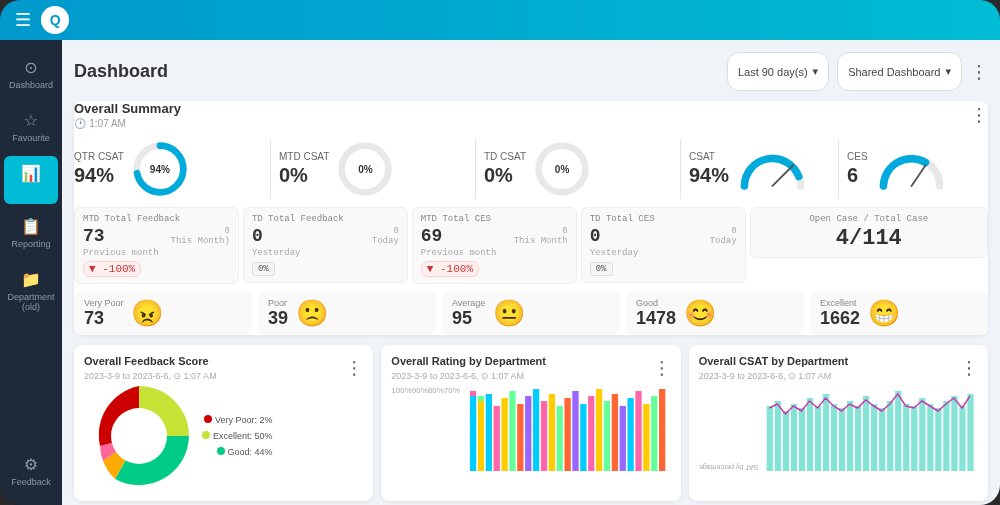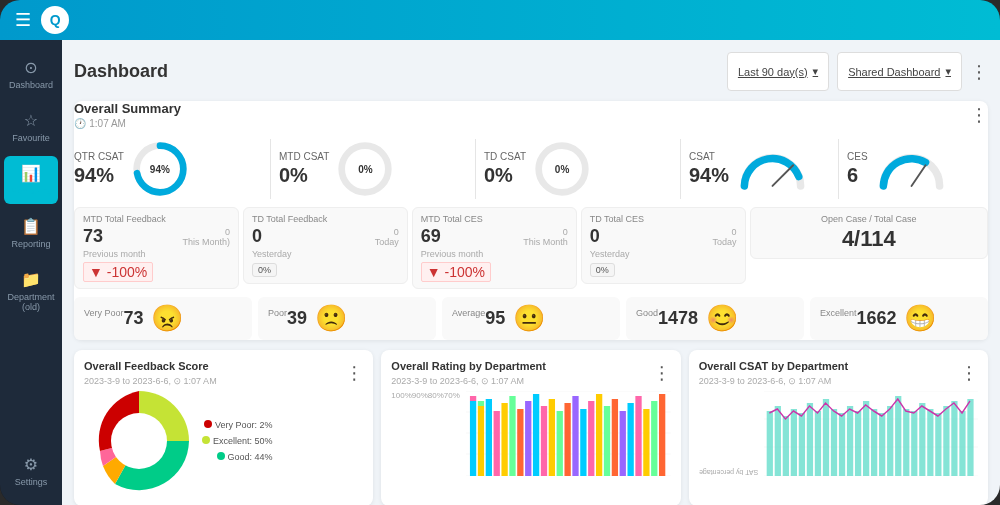--- a/index.html
+++ b/index.html
@@ -74,29 +74,28 @@
     .page-header {
       display: flex;
       align-items: center;
       margin-bottom: 10px;
     }
     .page-title { font-size: 18px; font-weight: bold; color: #333; flex: 1; }
     .header-controls { display: flex; gap: 8px; align-items: center; }
     .dropdown-btn {
       background: white;
       border: 1px solid #ddd;
-      border-radius: 4px;
+      border-radius: 12px;
       padding: 12px 10px;
       font-size: 11px;
       color: #444;
       cursor: pointer;
       display: flex;
       align-items: center;
       gap: 5px;
-      text-decoration: underline;
     }
     .kebab-btn { background: none; border: none; font-size: 18px; cursor: pointer; color: #555; }
 
     .section-card {
       background: white;
       border-radius: 8px;
       margin-bottom: 10px;
       box-shadow: 0 1px 4px rgba(0,0,0,0.08);
     }
 
@@ -147,32 +146,33 @@
       background: #e5e5e5;
       flex-shrink: 0;
     }
 
     
     .feedback-row {
       display: flex;
       gap: 4px;
       align-items: flex-start;
       margin-top: 8px;
+      font-family: Liberation Mono, monospace;
     }
     .feedback-item {
       flex: 1;
       padding: 6px 8px;
       border-radius: 6px;
       background: #f9f9f9;
       border: 1px solid #eee;
     }
     .feedback-label { font-size: 9px; color: #888; margin-bottom: 2px; }
     .feedback-value { font-size: 18px; font-weight: bold; color: #333; }
     .feedback-sub-row { display: flex; justify-content: space-between; font-size: 9px; color: #aaa; margin-top: 2px; }
-    .badge-red { display: inline-flex; align-items: center; gap: 2px; background: #fff0f0; border: 1px solid #ffcccc; border-radius: 2px; padding: 1px 5px; font-size: 14px; color: #cc3333; }
+    .badge-red { display: inline-flex; align-items: center; gap: 2px; background: #fff0f0; border: 1px solid #ffcccc; border-radius: 7px; padding: 1px 5px; font-size: 11px; color: #cc3333; }
     .badge-neutral { display: inline-flex; align-items: center; gap: 2px; background: #f5f5f5; border: 1px solid #ddd; border-radius: 3px; padding: 1px 5px; font-size: 9px; color: #555; }
     .open-case-item {
       flex: 1.5;
       padding: 6px 8px;
       border-radius: 6px;
       background: #f9f9f9;
       border: 1px solid #eee;
       display: flex;
       flex-direction: column;
       align-items: center;
@@ -188,21 +188,21 @@
     }
     .sentiment-item {
       flex: 1;
       display: flex;
       align-items: center;
       gap: 8px;
       padding: 6px 10px;
       background: #f9f9f9;
       border-radius: 6px;
     }
-    .sentiment-text { display: flex; flex-direction: row; }
+    .sentiment-text { display: flex; flex-direction: column; }
     .sentiment-label { font-size: 9px; color: #888; }
     .sentiment-value { font-size: 18px; font-weight: bold; color: #333; }
     .emoji { font-size: 26px; }
 
     
     .charts-row {
       display: flex;
       gap: 8px;
     }
     .chart-card {
@@ -257,21 +257,21 @@
         <span class="icon">📋</span>
         <span>Reporting</span>
       </div>
       <div class="sidebar-item">
         <span class="icon">📁</span>
         <span>Department (old)</span>
       </div>
       <div class="sidebar-spacer"></div>
       <div class="sidebar-item">
         <span class="icon">⚙</span>
-        <span>Settings</span>
+        <span>Feedback</span>
       </div>
     </div>
 
     <div class="content">
 
       <div class="page-header">
         <span class="page-title">Dashboard</span>
         <div class="header-controls">
           <button class="dropdown-btn">
             <span>Last 90 day(s)</span> ▾

